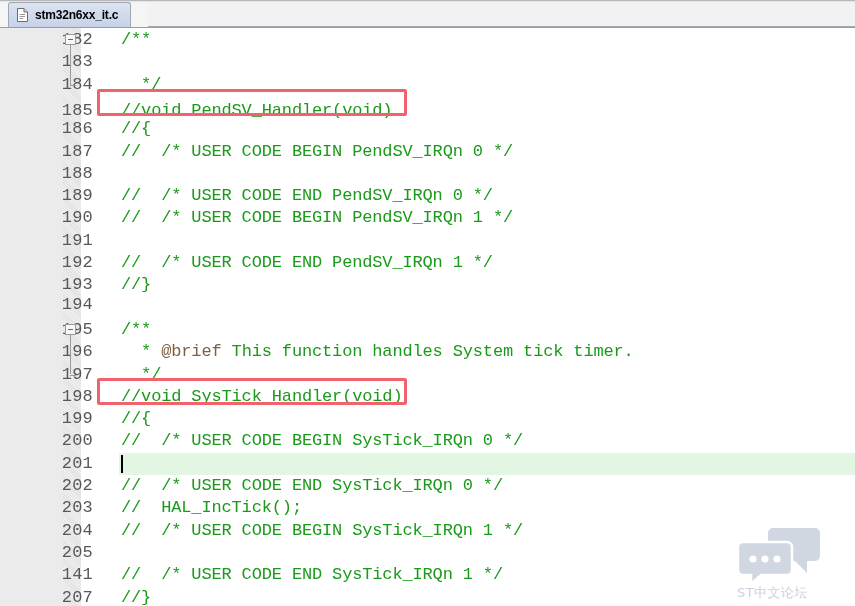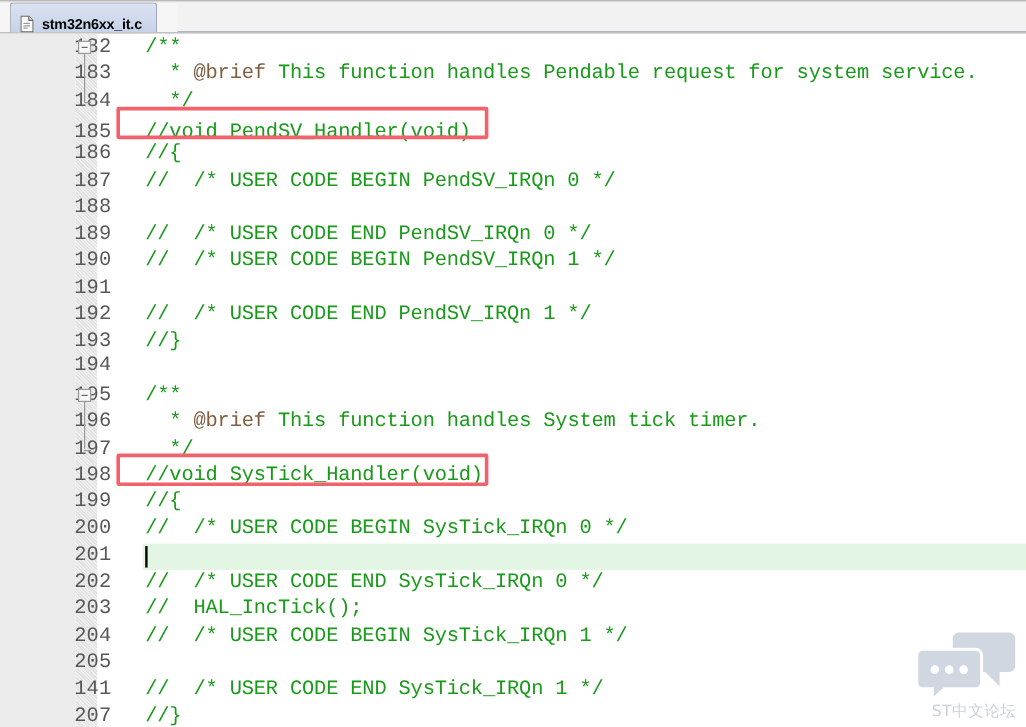--- a/index.html
+++ b/index.html
@@ -44,21 +44,21 @@
     position: absolute;
     left: 8px; top: 2px;
     height: 25px;
     padding: 0 12px 0 8px;
     background: #ccd6ea;
     background: linear-gradient(to bottom, #dbe3f1 0%, #c6d2e8 100%);
     border: 1px solid #9fa7b2;
     border-bottom: none;
     border-radius: 3px 3px 0 0;
     display: flex;
-    align-items: flex-end;
+    align-items: center;
     gap: 7px;
     box-sizing: border-box;
   }
   .tab-label {
     font-family: "Liberation Sans", sans-serif;
     font-size: 12px;
     font-weight: bold;
     color: #000000;
     white-space: nowrap;
     letter-spacing: -0.2px;
@@ -178,21 +178,21 @@
     height: 18px;
     background: #000000;
   }
 
   
   #watermark {
     position: absolute;
     right: 8px;
     bottom: 4px;
     width: 110px;
-    text-align: right;
+    text-align: left;
     opacity: 0.62;
     pointer-events: none;
   }
   #watermark .wm-text {
     font-family: "DejaVu Sans", sans-serif;
     font-size: 13px;
     color: #aab4c6;
     letter-spacing: 0.4px;
     margin-top: -4px;
   }
@@ -218,21 +218,20 @@
 <div id="editor">
   <div id="gutter"></div>
   <div id="foldcol"></div>
   <div id="codearea">
       <div class="row" style="top: 1px;">
         <div class="lineno">182</div>
         <div class="code">/**</div>
       </div>
       <div class="row" style="top: 23.3px;">
         <div class="lineno">183</div>
-        <div class="code">  * <span class="tag" style="color: rgb(127, 95, 63);">@brief</span> This function handles Pendable request for system service.</div>
       </div>
       <div class="row" style="top: 45.6px;">
         <div class="lineno">184</div>
         <div class="code">  */</div>
       </div>
       <div class="row" style="top: 72px; text-decoration: underline;">
         <div class="lineno">185</div>
         <div class="code">//void PendSV_Handler(void)</div>
       </div>
       <div class="row" style="top: 90.2px;">

